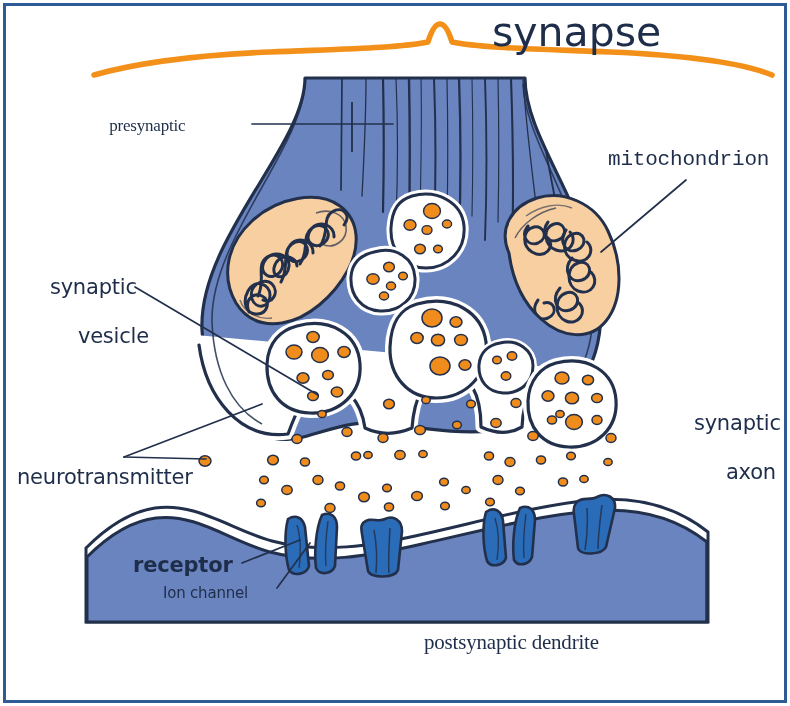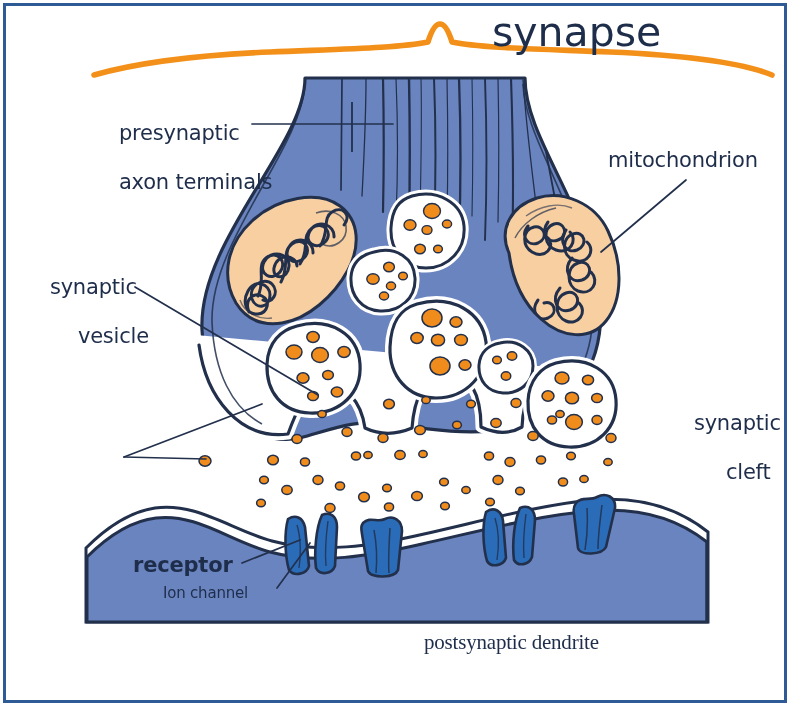--- a/index.html
+++ b/index.html
@@ -35,22 +35,22 @@
     font-weight:400;
     letter-spacing:-0.2px;
     line-height:1.18;
     white-space:pre;
   }
   #title-synapse{
     left:492px; top:8px;
     font-size:41px;
     letter-spacing:0px;
   }
-  #lbl-presyn{ left:93px; top:96px; font-size:21px; text-align:left;}
-  #lbl-mito{ left:608px; top:148px; font-size:21px;}
+  #lbl-presyn{ left:93px; top:96px; font-size:17px; text-align:left;font-family:Liberation Serif, serif;}
+  #lbl-mito{ left:608px; top:148px; font-size:21px;font-family:Liberation Mono, monospace;}
   #lbl-vesicle{ left:24px; top:250px; font-size:21px; text-align:left;}
   #lbl-nt{ left:17px; top:465px; font-size:21px;}
   #lbl-cleft{ left:668px; top:386px; font-size:21px; text-align:left;}
   #lbl-receptor{ left:133px; top:553px; font-size:21px;font-weight:bold;}
   #lbl-ion{ left:163px; top:585px; font-size:15px;}
   #lbl-postsyn{ left:424px; top:630px; font-size:21px;font-family:Liberation Serif, serif;}
 </style>
 </head>
 <body>
 
@@ -430,34 +430,34 @@
       <path d="M242,563 L300,540"></path>
 
       <path d="M277,588 L310,543"></path>
     </g>
   </svg>
 
   <div class="lbl" id="title-synapse">synapse</div>
 
   <div class="lbl" id="lbl-presyn">
     <span>presynaptic</span><br>
-    <span>axon terminals</span>
   </div>
 
   <div class="lbl" id="lbl-mito">mitochondrion</div>
 
   <div class="lbl" id="lbl-vesicle">
     <span>synaptic</span><br>
     <span style="display:inline-block;padding-left:28px;">vesicle</span>
   </div>
 
+  <div class="lbl" id="lbl-nt">neurotransmitter</div>
 
   <div class="lbl" id="lbl-cleft">
     <span>synaptic</span><br>
-    <span style="display:inline-block;padding-left:32px;">cleft</span>
+    <span style="display:inline-block;padding-left:32px;">axon</span>
   </div>
 
   <div class="lbl" id="lbl-receptor">receptor</div>
 
   <div class="lbl" id="lbl-ion">Ion channel</div>
 
   <div class="lbl" id="lbl-postsyn">postsynaptic dendrite</div>
 
   <div id="frame"></div>
 </div>

